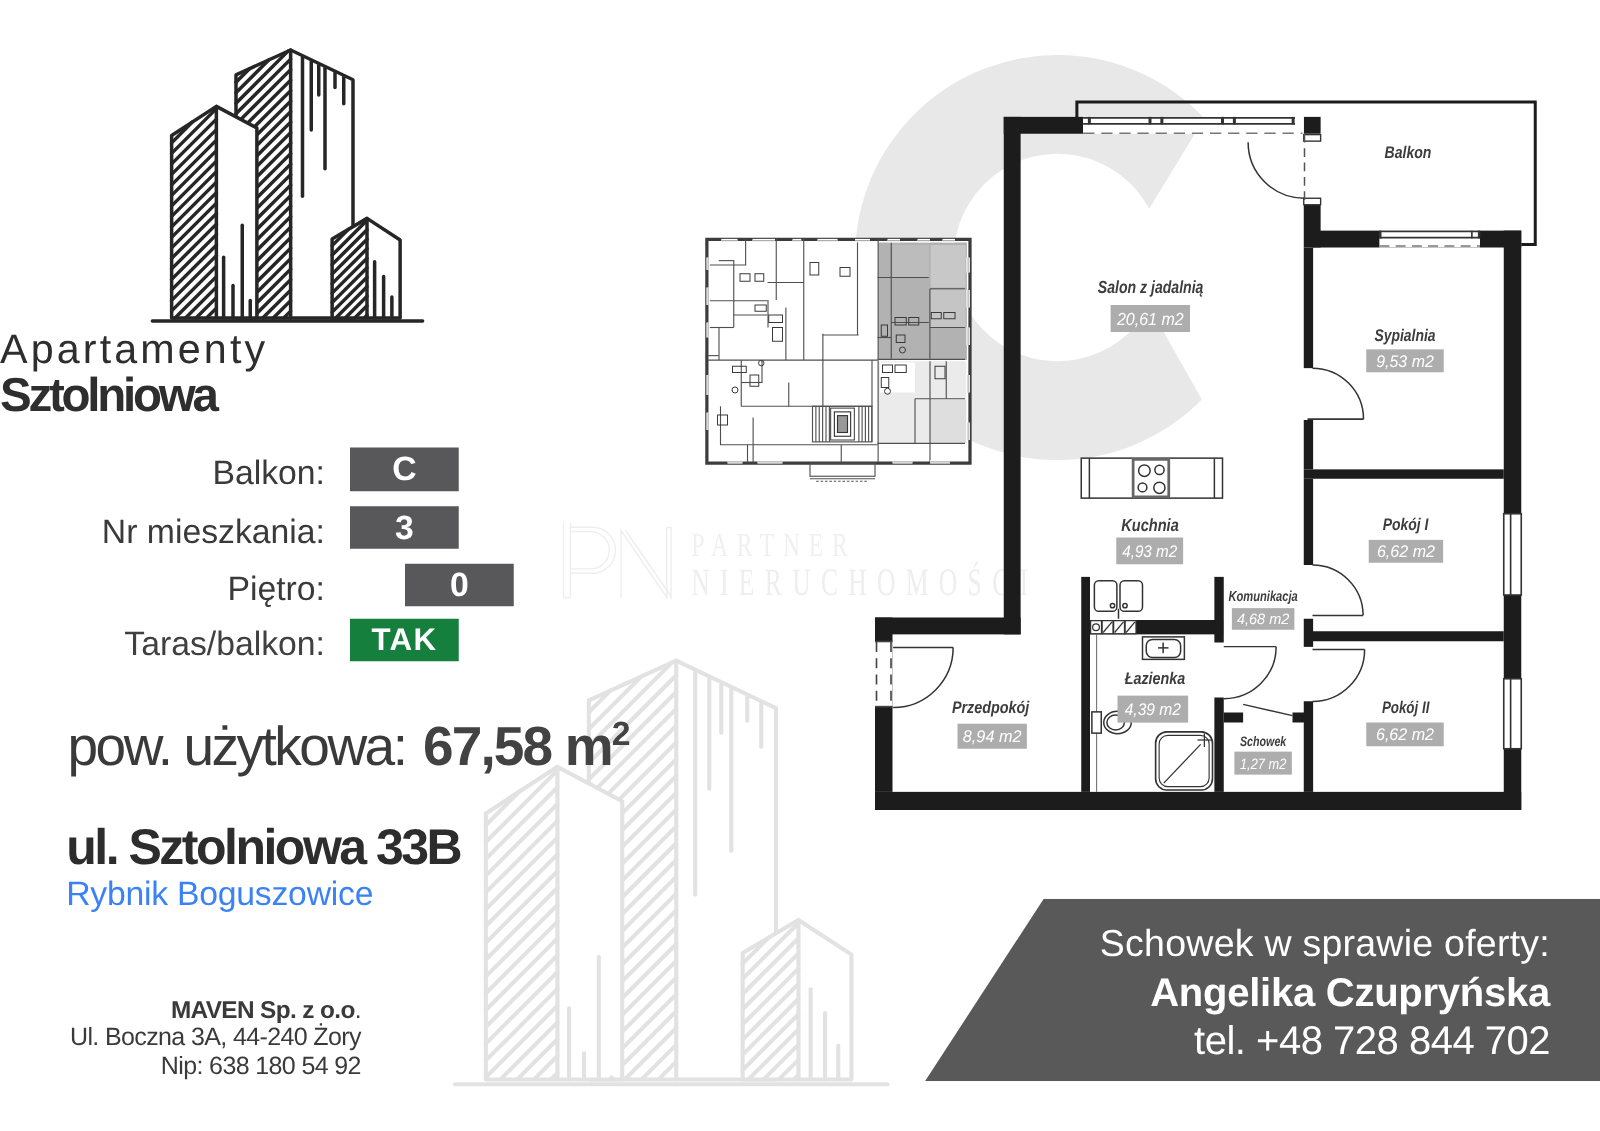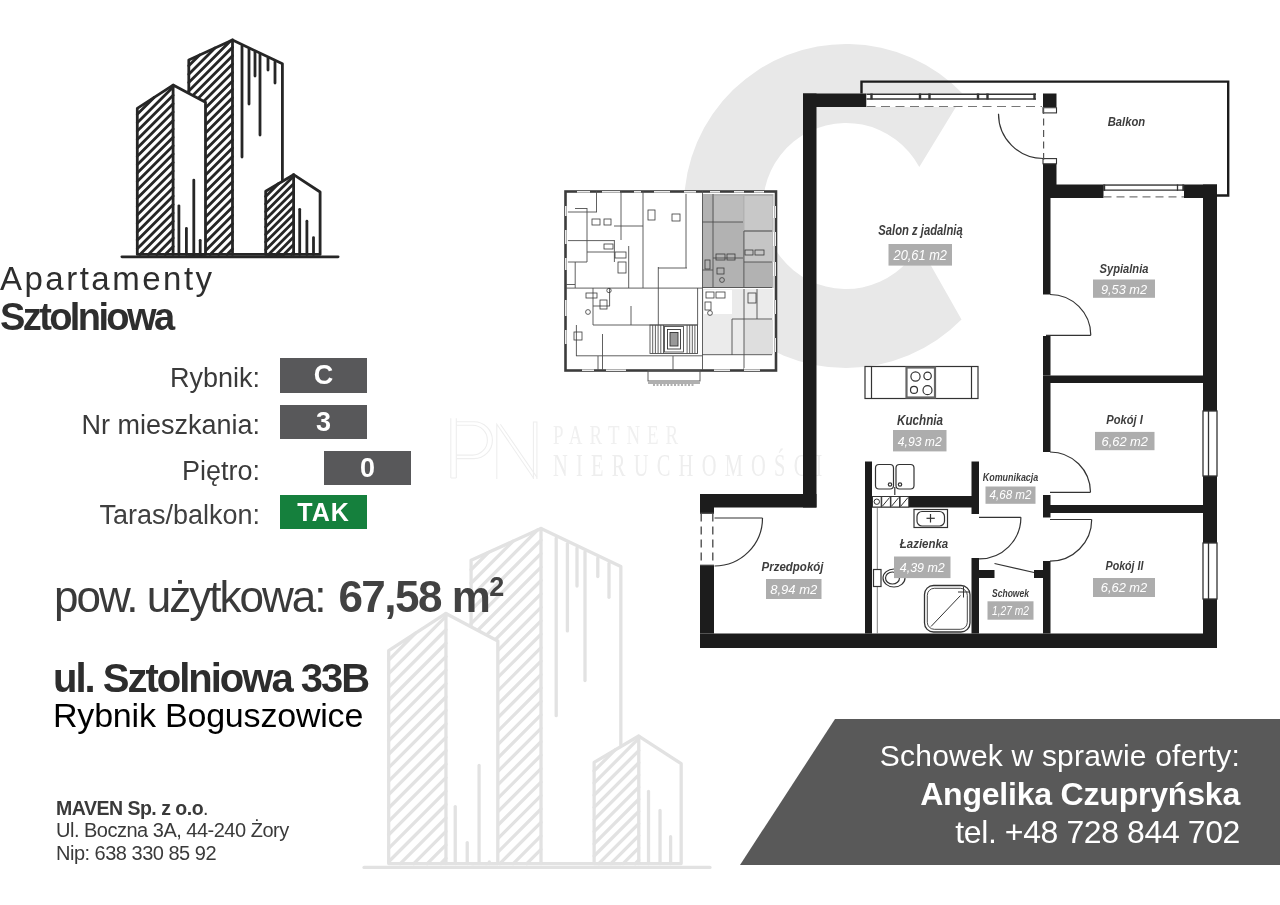--- a/index.html
+++ b/index.html
@@ -612,21 +612,21 @@
   </svg>
 
   <div class="abs" style="left:0;top:260px;width:460px;color:#2e2e2e;">
     <div style="font-size:33px;line-height:38.5px;letter-spacing:2.5px;">Apartamenty</div>
     <div style="font-size:38px;line-height:36px;font-weight:700;letter-spacing:-2.6px;">Sztolniowa</div>
   </div>
 
   <div class="abs" style="left:0;top:358px;width:460px;">
     <div style="position:relative;height:47px;">
 
-      <div class="abs" style="right:200px;top:5px;font-size:27px;color:#3a3a3a;">Rybnik:</div>
+      <div class="abs" style="right:200px;top:5px;font-size:27px;color:#3a3a3a;">Balkon:</div>
 
       <div class="abs" style="left:280px;top:0;width:87px;height:35px;background:#58585a;color:#fff;
            font-size:27px;font-weight:700;text-align:center;line-height:35px;">C</div>
     </div>
     <div style="position:relative;height:45.5px;">
 
       <div class="abs" style="right:200px;top:5px;font-size:27px;color:#3a3a3a;">Nr mieszkania:</div>
 
       <div class="abs" style="left:280px;top:0;width:87px;height:34px;background:#58585a;color:#fff;
            font-size:27px;font-weight:700;text-align:center;line-height:34px;">3</div>
@@ -646,27 +646,27 @@
            font-size:25px;font-weight:700;text-align:center;line-height:34px;letter-spacing:1px;">TAK</div>
     </div>
   </div>
 
   <div class="abs" style="left:54px;top:572px;white-space:nowrap;color:#3a3a3a;">
     <span style="display:inline-block;font-size:44px;letter-spacing:-2px;">pow. użytkowa:</span><span style="display:inline-block;width:14px;"></span><span style="display:inline-block;font-size:44px;font-weight:700;color:#424242;letter-spacing:-1.5px;">67,58 m<sup style="font-size:27px;letter-spacing:0;">2</sup></span>
   </div>
 
   <div class="abs" style="left:53px;top:659px;color:#2d2d2d;">
     <div style="font-size:40px;font-weight:700;line-height:39px;letter-spacing:-2px;">ul. Sztolniowa 33B</div>
-    <div style="font-size:34px;line-height:35px;color:#000000;letter-spacing:-0.2px;">Rybnik Boguszowice</div>
+    <div style="font-size:27px;line-height:35px;color:#3b82f6;letter-spacing:-0.2px;">Rybnik Boguszowice</div>
   </div>
 
-  <div class="abs" style="left:56px;top:797px;color:#3a3a3a;font-size:20px;line-height:22.3px;letter-spacing:-0.5px;">
+  <div class="abs" style="left:56px;top:797px;color:#3a3a3a;font-size:20px;line-height:22.3px;letter-spacing:-0.5px;text-align:right;">
     <div style="font-size:19.5px;"><b>MAVEN Sp. z o.o</b>.</div>
     <div>Ul. Boczna 3A, 44-240 Żory</div>
-    <div>Nip: 638 330 85 92</div>
+    <div>Nip: 638 180 54 92</div>
   </div>
 </div>
 
 <div class="abs" style="left:740px;top:719px;width:540px;height:146px;background:#595959;
      clip-path:polygon(95px 0,540px 0,540px 146px,0 146px);"></div>
 <div class="abs" style="left:740px;top:737px;width:500px;text-align:right;color:#fff;">
   <div style="font-size:30px;line-height:37.5px;letter-spacing:0.2px;">Schowek w sprawie oferty:</div>
   <div style="font-size:32px;line-height:38px;font-weight:700;letter-spacing:-0.2px;">Angelika Czupryńska</div>
   <div style="font-size:32px;line-height:38px;letter-spacing:-0.4px;">tel. +48 728 844 702</div>
 </div>

